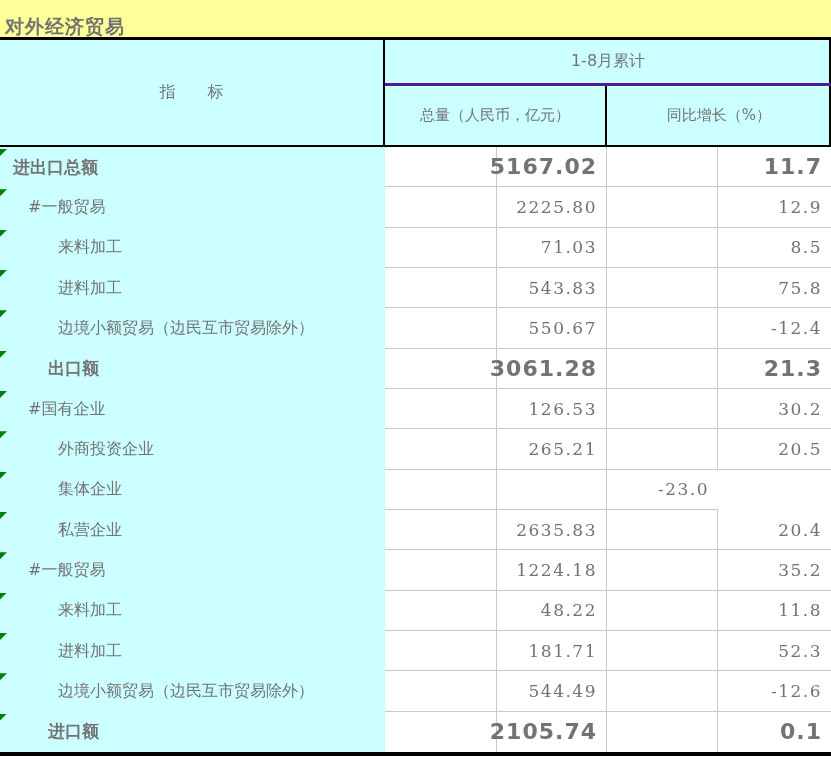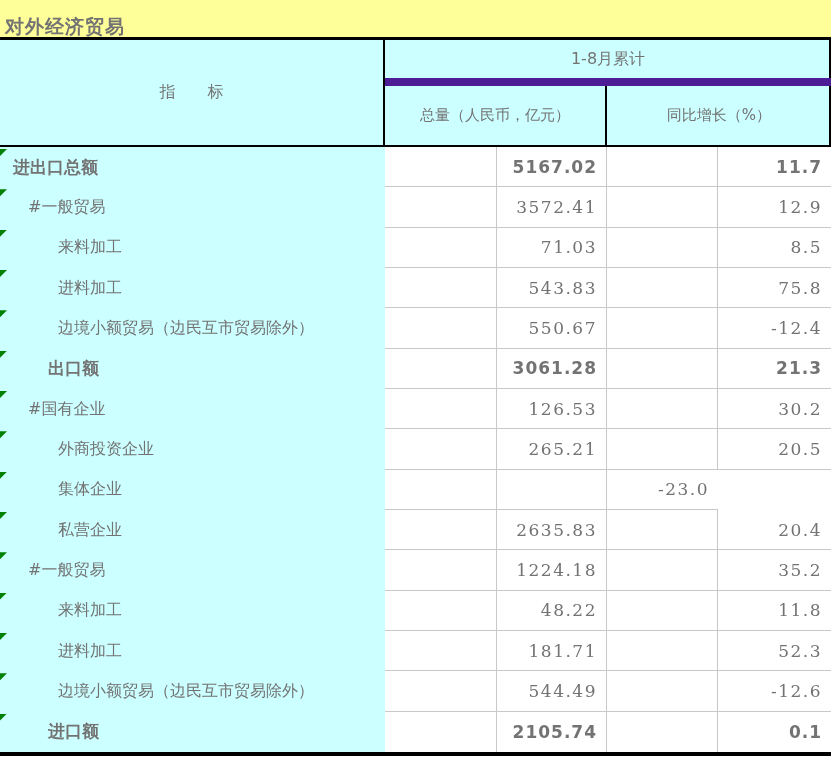--- a/index.html
+++ b/index.html
@@ -33,21 +33,21 @@
     box-sizing:border-box;width:831px;
   }
   .h-cell{display:flex;align-items:center;justify-content:center;text-align:center;}
   .h-indicator{
     grid-column:1;grid-row:1/3;
     border-right:2px solid #000;
     font-size:16px;
   }
   .h-period{
     grid-column:2/4;grid-row:1;
-    border-bottom:8px solid #4c1d95;
+    border-bottom:3px solid #4c1d95;
     font-size:16px;
   }
   .h-total{grid-column:2;grid-row:2;border-right:2px solid #000;}
   .h-growth{grid-column:3;grid-row:2;}
   .h-sub{flex-direction:row;font-size:15px;line-height:1.45;}
   
   .body{width:831px;}
   .row{
     display:grid;
     grid-template-columns:385px 112px 110px 111px 113px;
@@ -70,21 +70,21 @@
   .vline{border-right:1px solid #C8C8C8;}
   .num{
     justify-content:flex-end;
     font-family:"DejaVu Serif","Liberation Serif",serif;
     font-size:17px;letter-spacing:1.5px;
     padding-right:9px;
   }
   .row.bold .label-cell{font-weight:bold;font-size:17px;}
   .row.bold .num{
     font-family:"DejaVu Sans","Liberation Sans",sans-serif;
-    font-weight:bold;font-size:17px;letter-spacing:1px;
+    font-weight:bold;font-size:22px;letter-spacing:1px;
   }
   .row:last-child .white{border-bottom:none;}
   
   .lv0 .label-cell{padding-left:13px;text-align:center;}
   .lv1 .label-cell{padding-left:48px;}
   .lv2 .label-cell{padding-left:28px;}
   .lv3 .label-cell{padding-left:58px;}
   .bottom-border{width:831px;height:4px;background:#000;}
 </style>
 </head>
@@ -121,21 +121,21 @@
       <div class="cell white vline"></div>
       <div class="cell white num">11.7</div>
     </div>
 
     <div class="row lv2">
       <div class="cell label-cell">
           <span class="tri"></span>
           <span>#一般贸易</span>
         </div>
       <div class="cell white vline"></div>
-      <div class="cell white vline num">3572.41</div>
+      <div class="cell white vline num">2225.80</div>
       <div class="cell white vline"></div>
       <div class="cell white num">12.9</div>
     </div>
 
     <div class="row lv3">
       <div class="cell label-cell">
           <span class="tri"></span>
           <span>来料加工</span>
         </div>
       <div class="cell white vline"></div>

